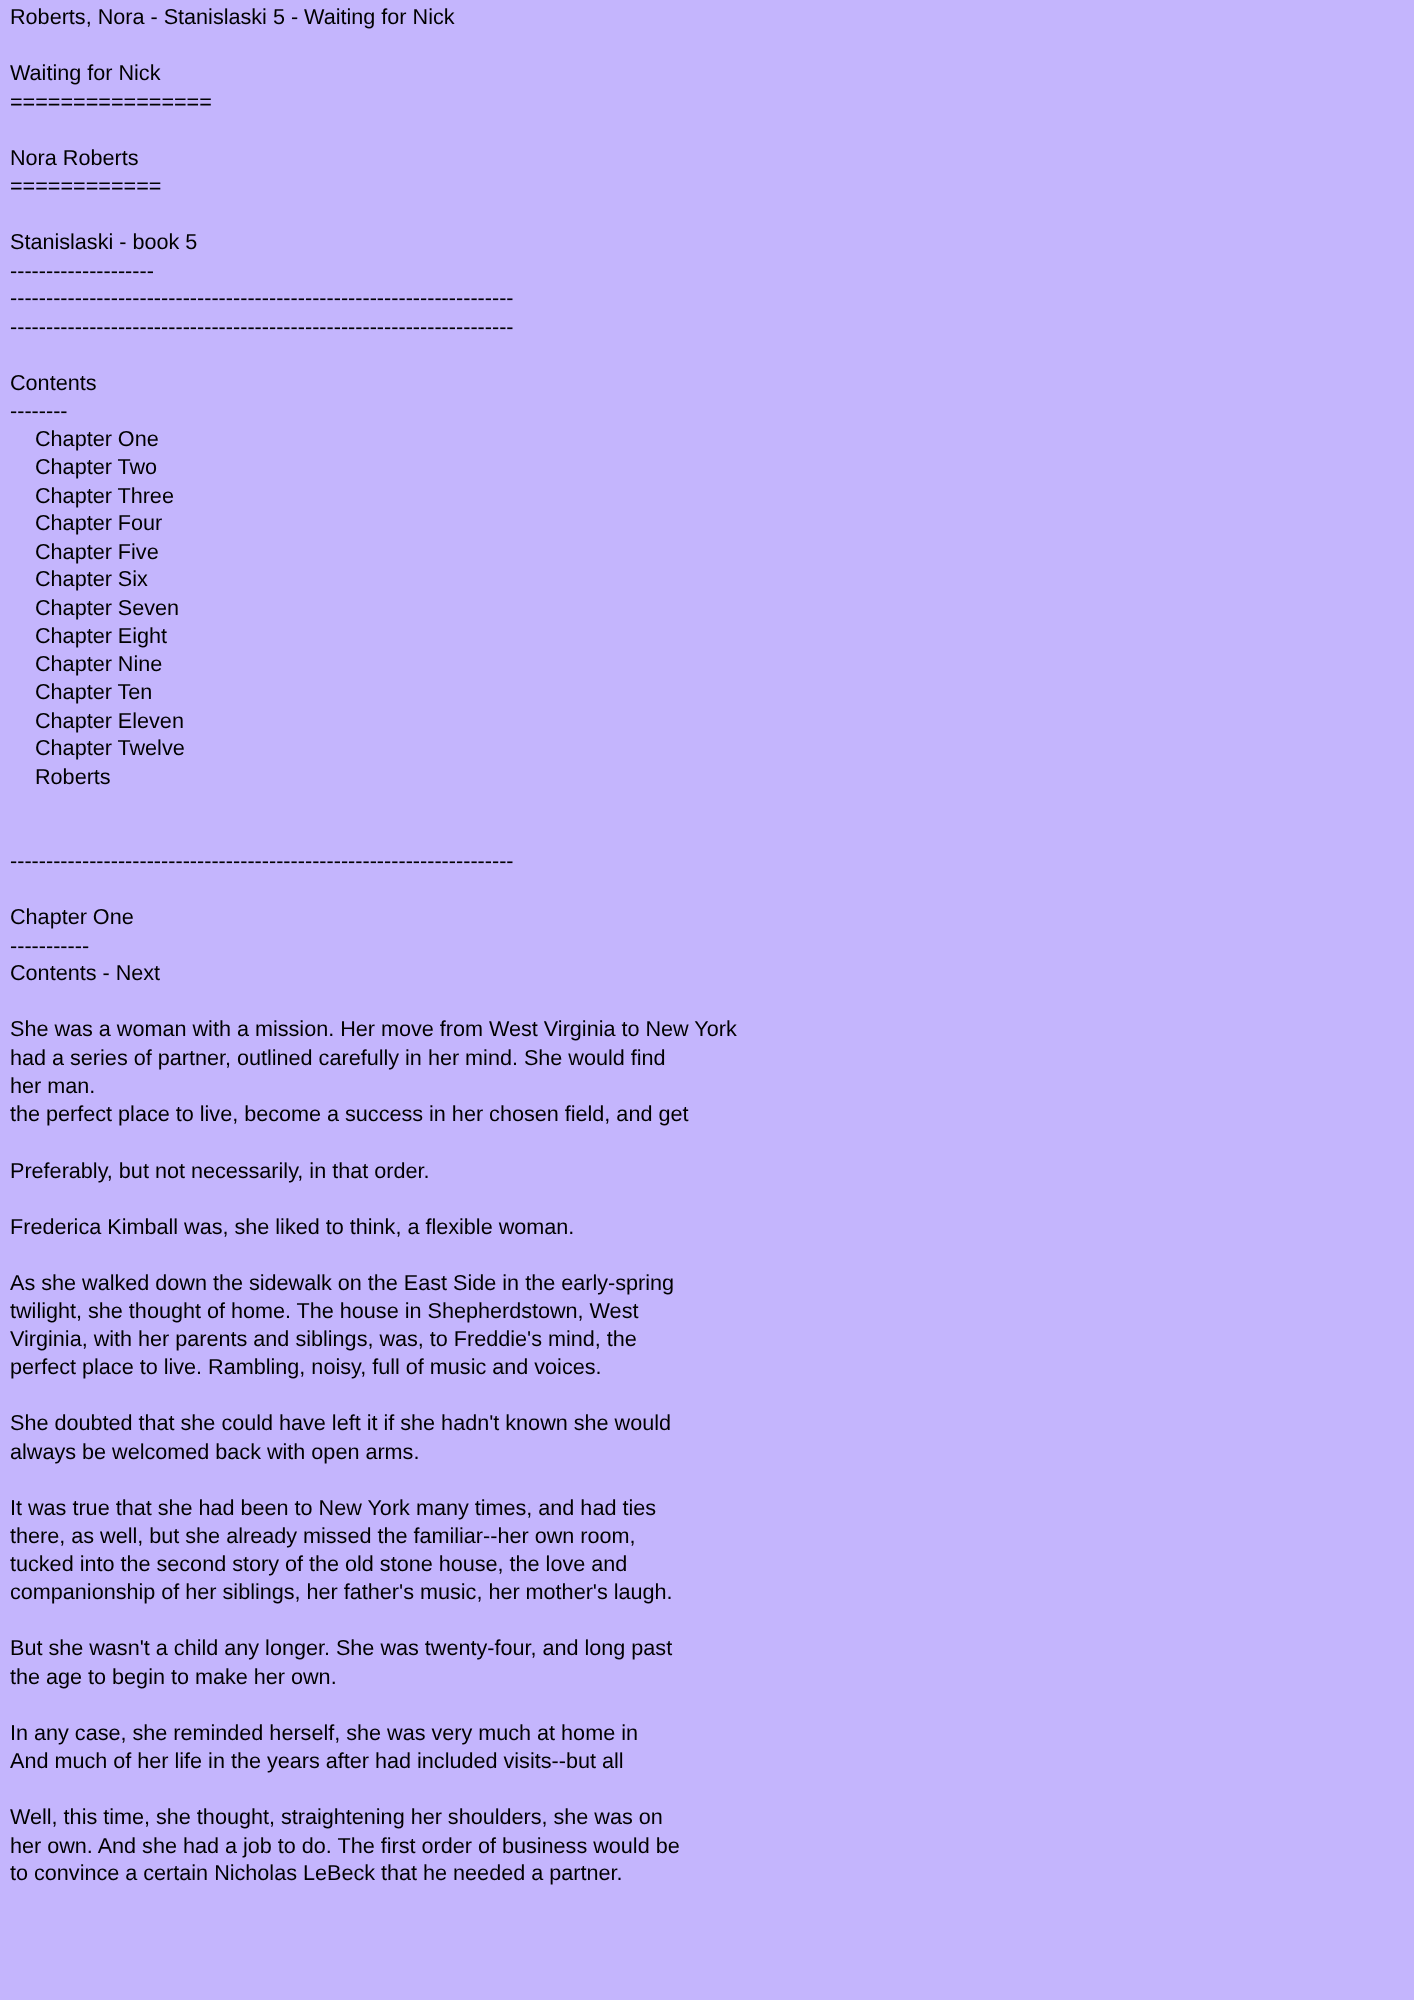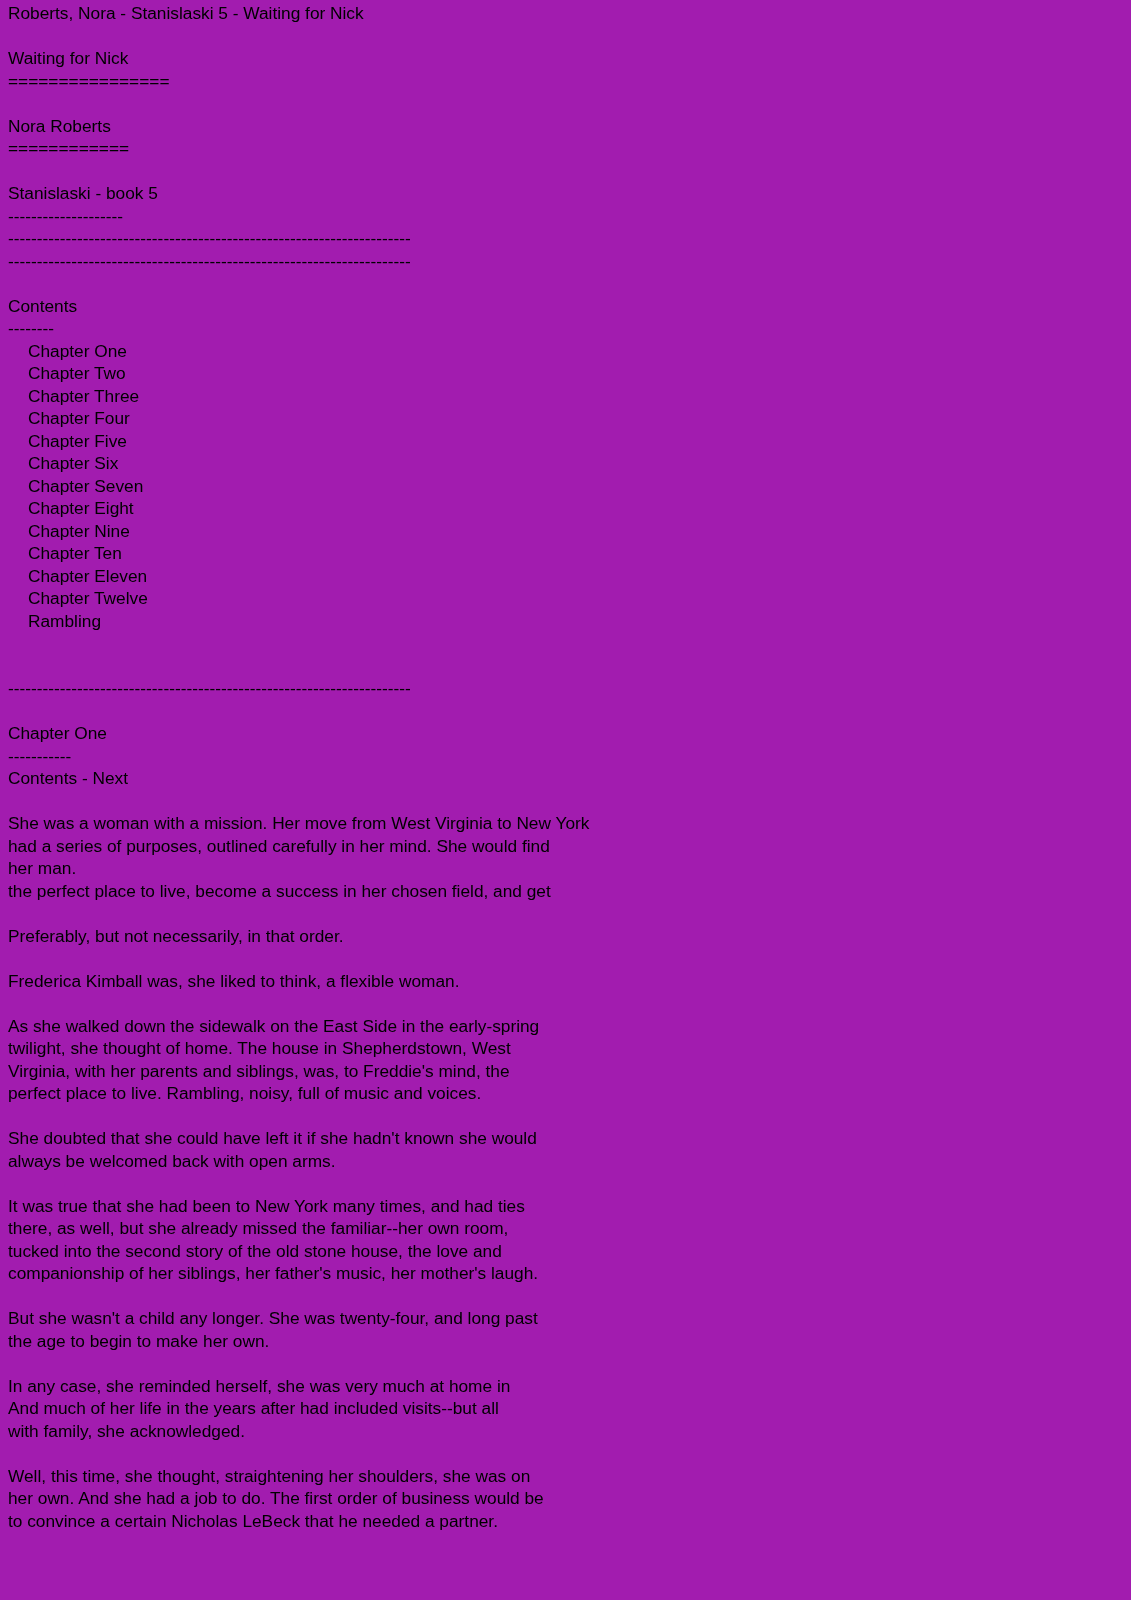--- a/index.html
+++ b/index.html
@@ -5,21 +5,21 @@
   * { box-sizing: border-box; }
   html, body {
     margin: 0;
     padding: 0;
     background: #ffffff;
   }
   .page {
     position: relative;
     width: 1131px;
     height: 1600px;
-    background: #a21caf;
+    background: #c4b5fd;
     overflow: hidden;
   }
   .doc {
     padding: 2px 0 0 8px;
     font-family: "Liberation Sans", "DejaVu Sans", sans-serif;
     font-size: 17.3px;
     line-height: 22.5px;
     font-weight: 400;
     color: #000000;
   }
@@ -70,40 +70,40 @@
         <div class="line">Chapter Three</div>
         <div class="line">Chapter Four</div>
         <div class="line">Chapter Five</div>
         <div class="line">Chapter Six</div>
         <div class="line">Chapter Seven</div>
         <div class="line">Chapter Eight</div>
         <div class="line">Chapter Nine</div>
         <div class="line">Chapter Ten</div>
         <div class="line">Chapter Eleven</div>
         <div class="line">Chapter Twelve</div>
-        <div class="line">Rambling</div>
+        <div class="line">Roberts</div>
       </div>
 
     <div class="blank"></div>
     <div class="blank"></div>
 
     <div class="line">----------------------------------------------------------------------</div>
     <div class="blank"></div>
 
     <div class="line">Chapter One</div>
     <div class="line">-----------</div>
 
     <div class="line nav-line"><span>Contents</span><span> - </span><span>Next</span></div>
 
     <div class="blank"></div>
 
     <div>
         <div>
           <div class="line">She was a woman with a mission. Her move from West Virginia to New York</div>
-          <div class="line">had a series of purposes, outlined carefully in her mind. She would find</div>
+          <div class="line">had a series of partner, outlined carefully in her mind. She would find</div>
           <div class="line">her man.</div>
           <div class="line">the perfect place to live, become a success in her chosen field, and get</div>
         </div>
         <div class="blank"></div>
         <div>
           <div class="line">Preferably, but not necessarily, in that order.</div>
         </div>
         <div class="blank"></div>
         <div>
           <div class="line">Frederica Kimball was, she liked to think, a flexible woman.</div>
@@ -129,21 +129,20 @@
         </div>
         <div class="blank"></div>
         <div>
           <div class="line">But she wasn't a child any longer. She was twenty-four, and long past</div>
           <div class="line">the age to begin to make her own.</div>
         </div>
         <div class="blank"></div>
         <div>
           <div class="line">In any case, she reminded herself, she was very much at home in</div>
           <div class="line">And much of her life in the years after had included visits--but all</div>
-          <div class="line">with family, she acknowledged.</div>
         </div>
         <div class="blank"></div>
         <div>
           <div class="line">Well, this time, she thought, straightening her shoulders, she was on</div>
           <div class="line">her own. And she had a job to do. The first order of business would be</div>
           <div class="line">to convince a certain Nicholas LeBeck that he needed a partner.</div>
         </div>
       </div>
 
   </div>

